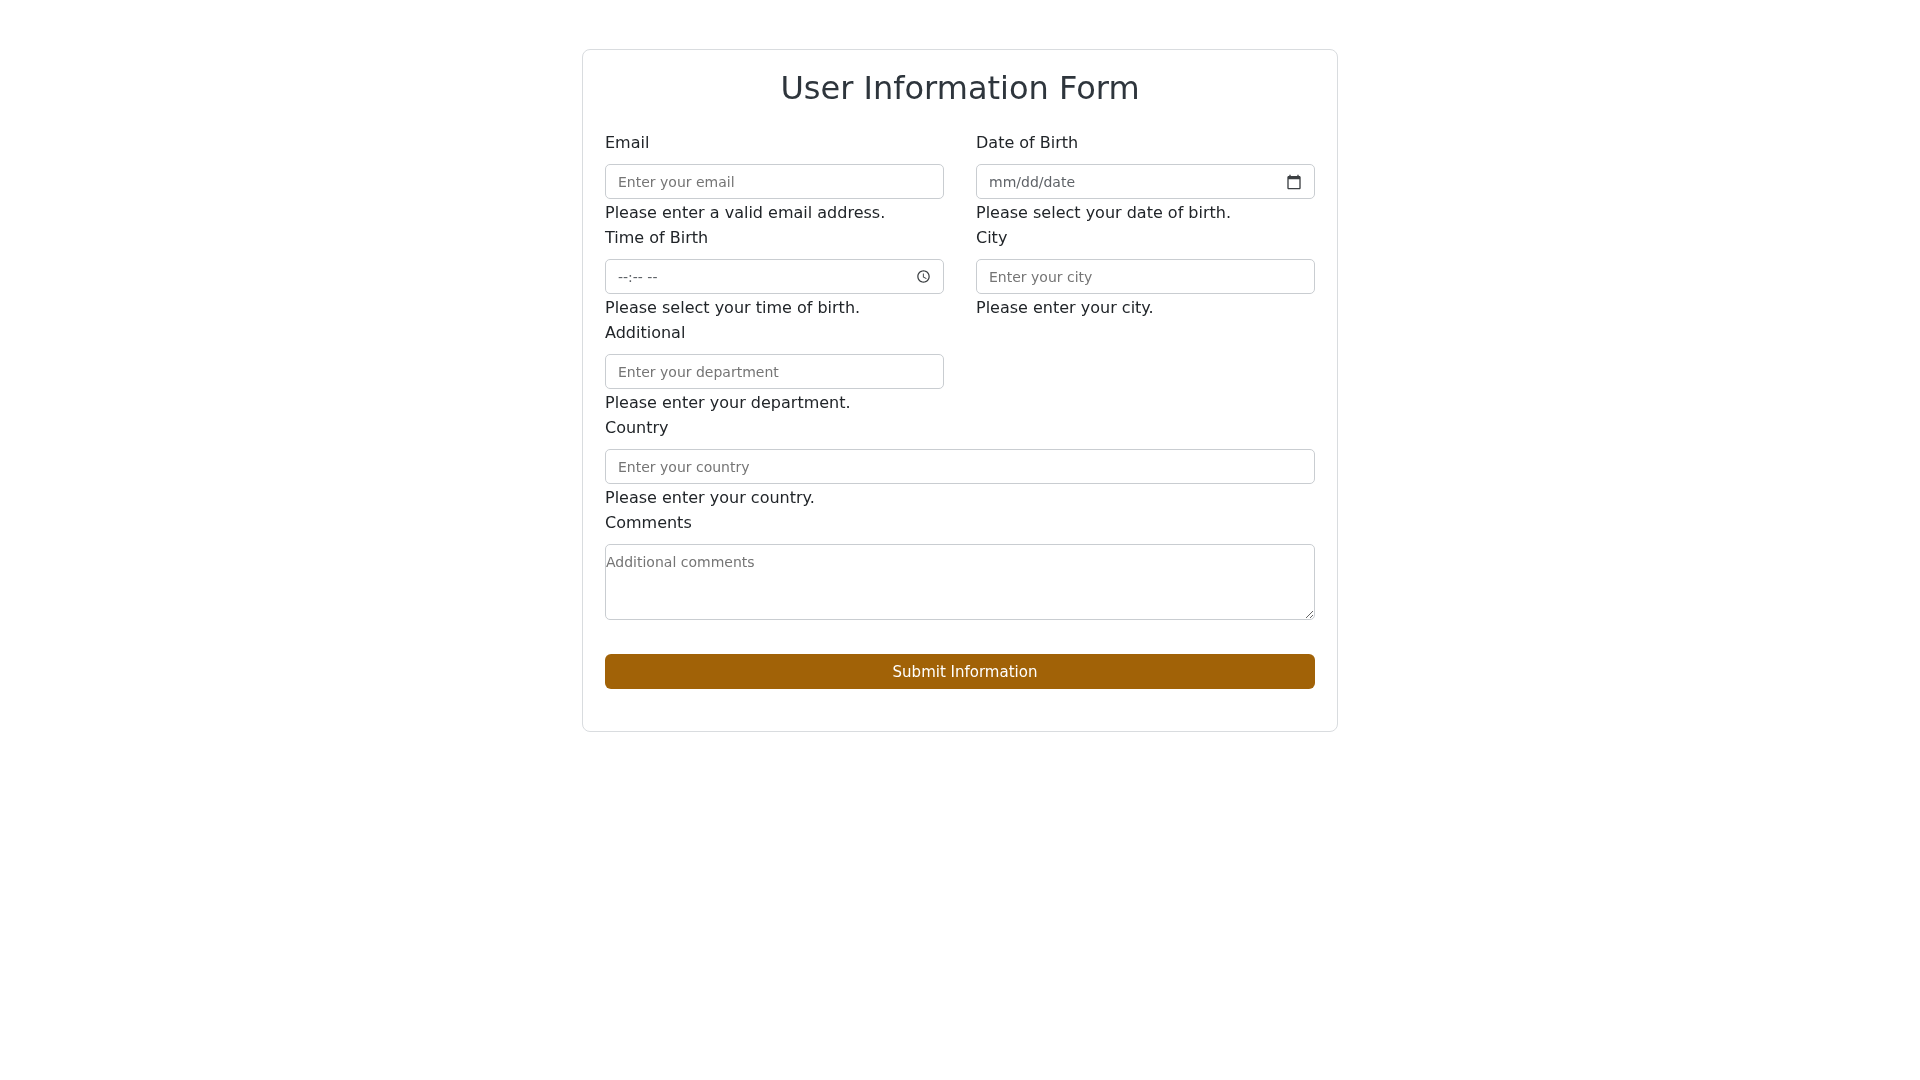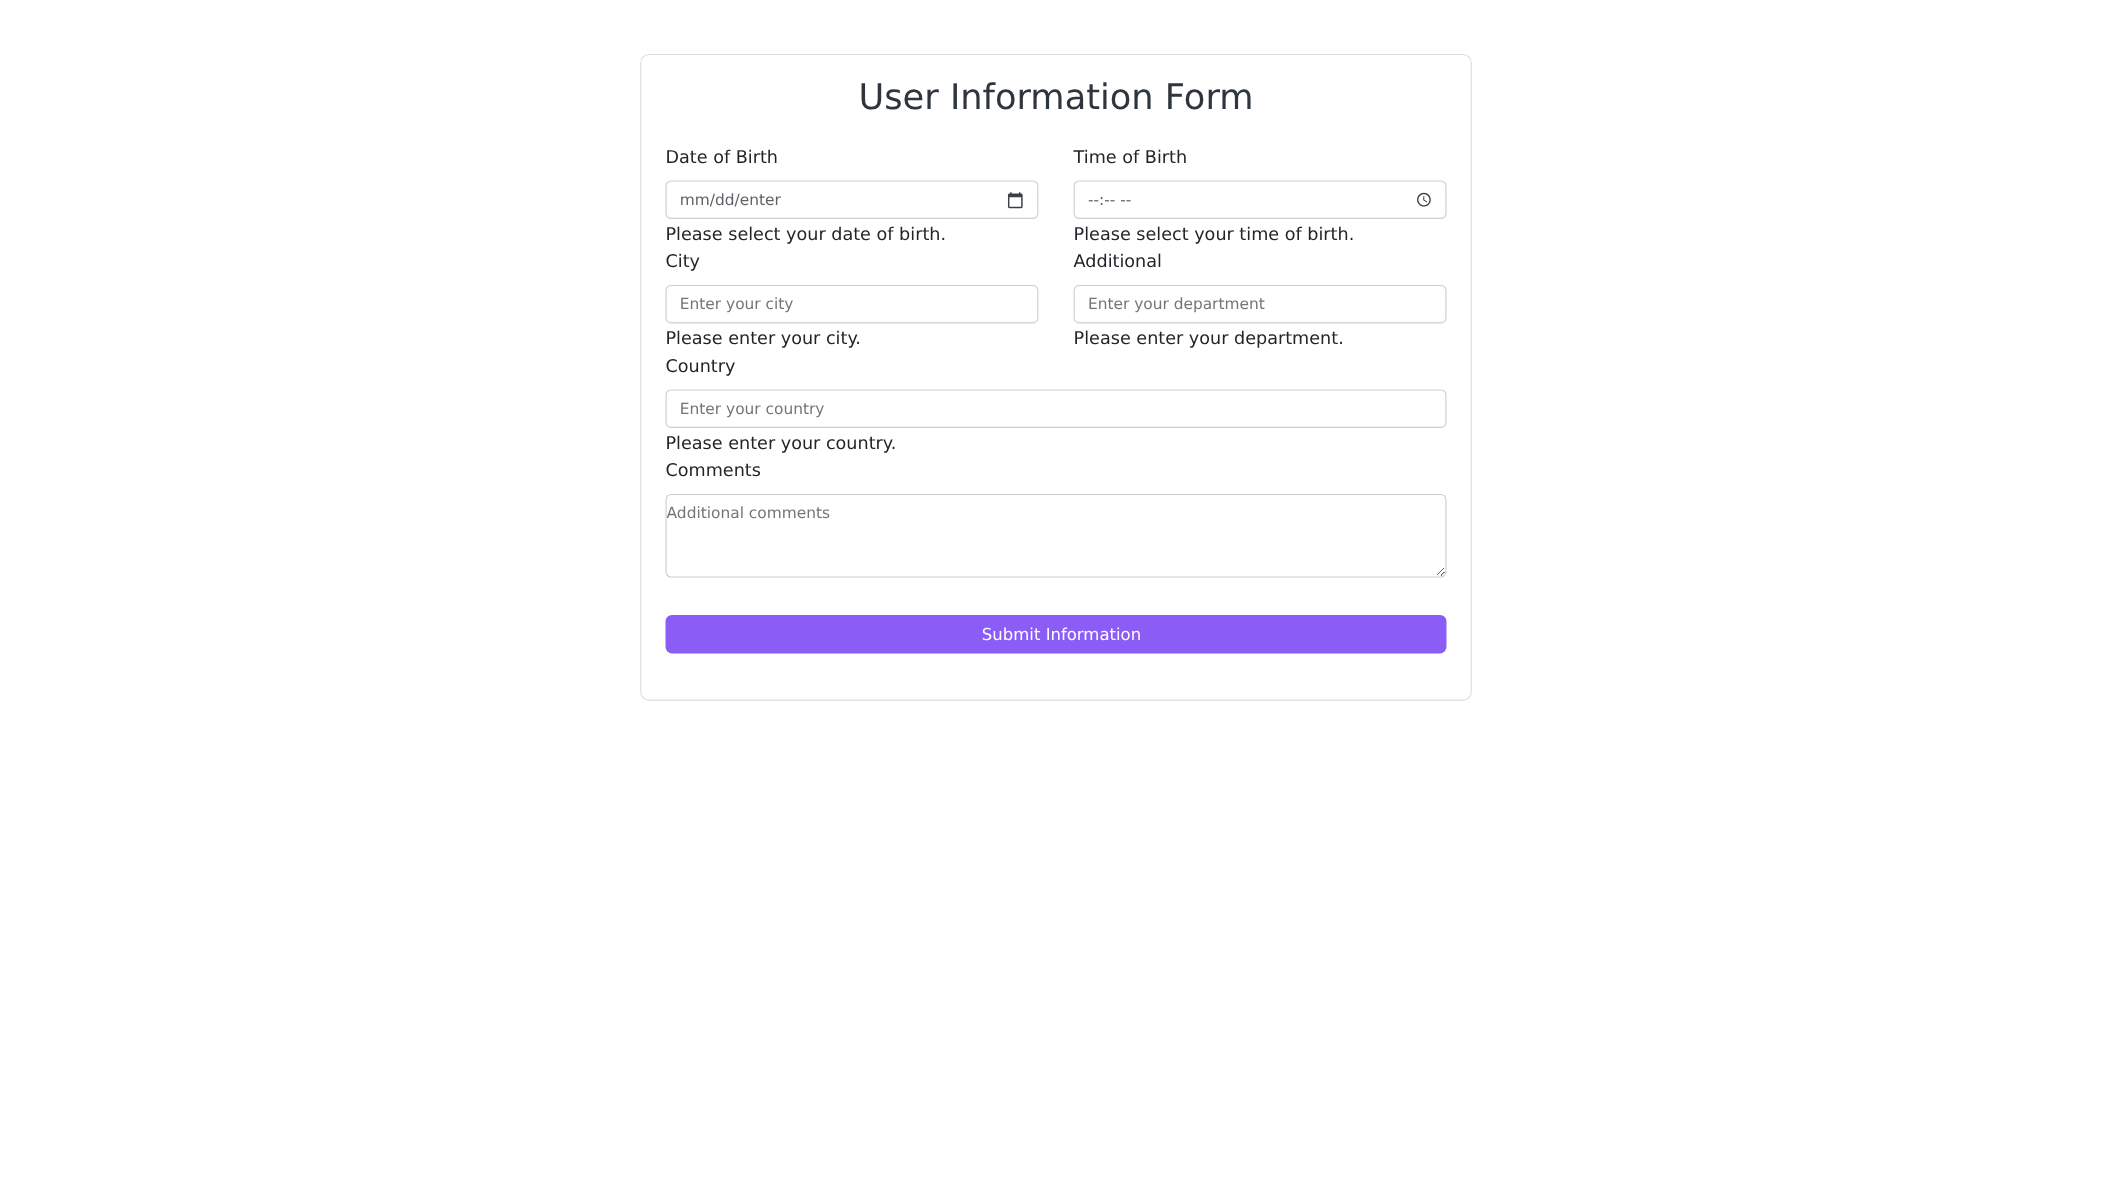--- a/index.html
+++ b/index.html
@@ -77,45 +77,50 @@
   textarea.input {
     height: 76px;
     padding: 8px 0;
     resize: both;
     line-height: 1.35;
   }
   button.submit {
     width: 100%;
     height: 35px;
     margin-top: 27px;
-    background: #8b5cf6;
+    background: #a16207;
     border: none;
     border-radius: 6px;
     color: #ffffff;
     font-family: inherit;
     font-size: 15px;
     cursor: pointer;
     padding-left: 16px;
   }
 </style>
 </head>
 <body>
 
 <div class="viewport">
   <div class="card">
     <h1 class="form-title">User Information Form</h1>
 
     <form class="grid">
 
+      <div class="field">
+        <label>Email</label>
+        <input class="input" type="text" placeholder="Enter your email" style="">
+        <p class="hint">Please enter a valid email address.</p>
+      </div>
 
 
       <div class="field">
         <label>Date of Birth</label>
         <div class="input fakeinput">
-          <span class="dt-text">mm/dd/enter</span>
+          <span class="dt-text">mm/dd/date</span>
           <span class="dt-icon">
             <svg width="16" height="16" viewBox="0 0 24 24">
               <path fill="#3c4043" d="M20 3h-1V1h-2v2H7V1H5v2H4c-1.1 0-2 .9-2 2v16c0 1.1.9 2 2 2h16c1.1 0 2-.9 2-2V5c0-1.1-.9-2-2-2zm0 18H4V8h16v13z"></path>
             </svg>
           </span>
         </div>
         <p class="hint">Please select your date of birth.</p>
       </div>
 
       <div class="field">

